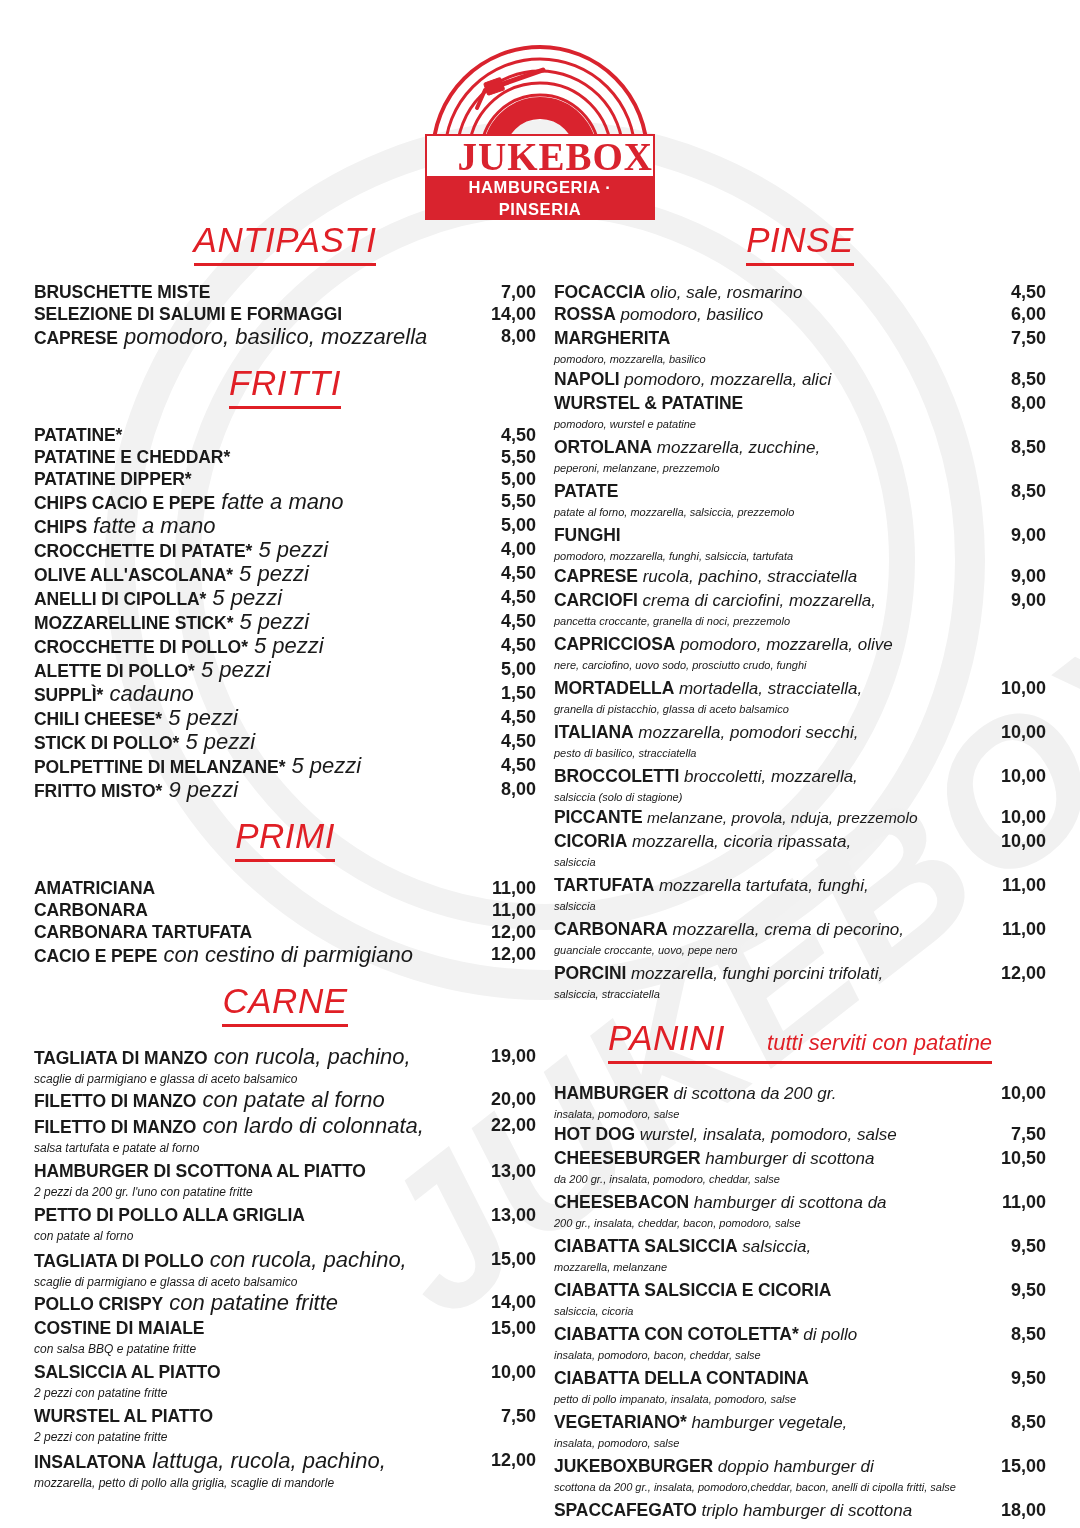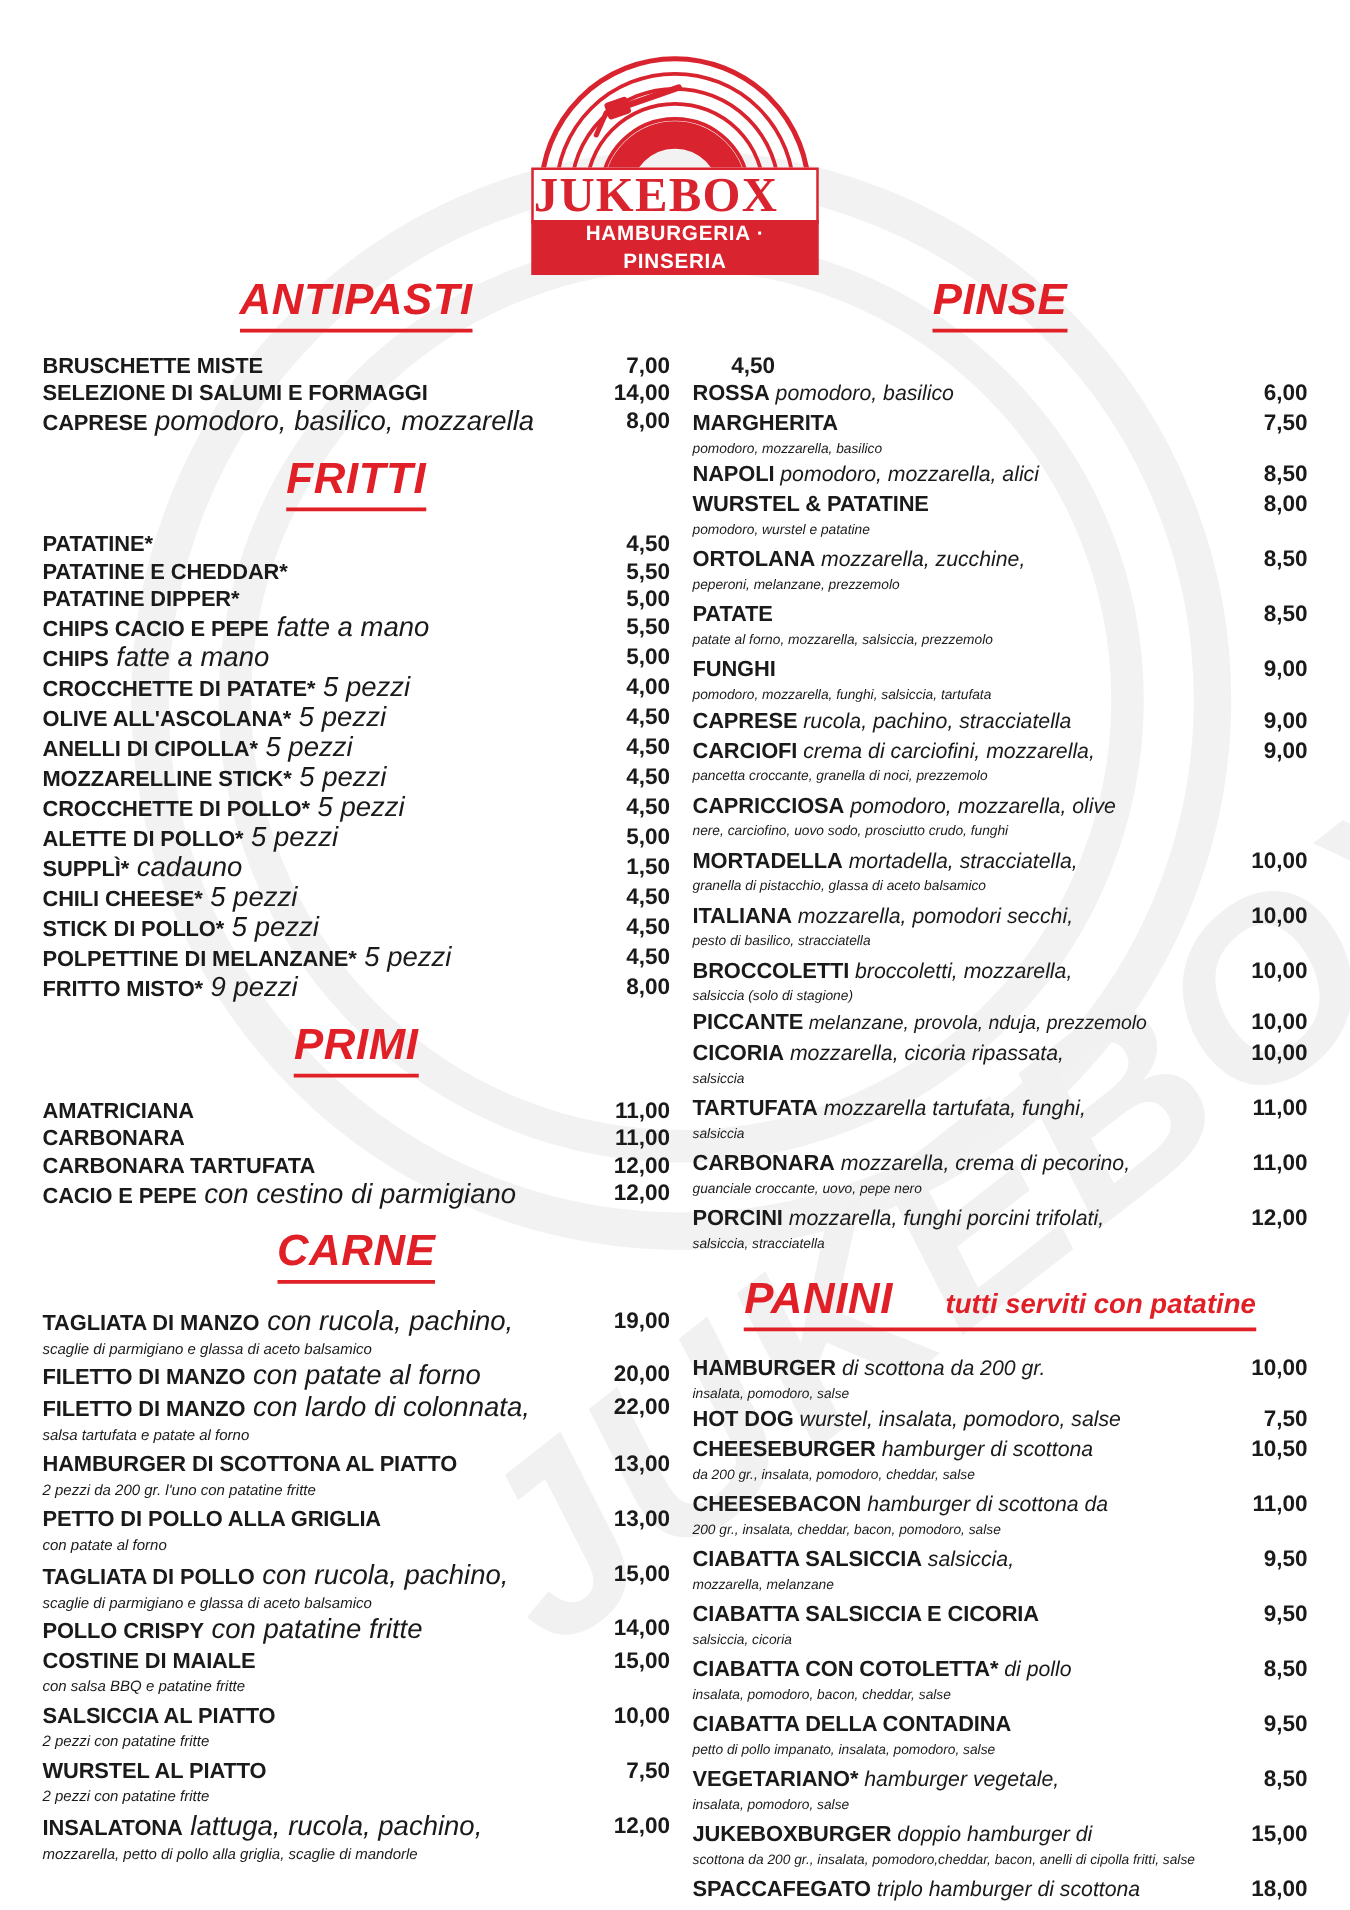--- a/index.html
+++ b/index.html
@@ -64,21 +64,21 @@
     position: relative;
     width: 230px;
     height: 176px;
   }
   .logo svg { display: block; }
   .logo-name {
     position: absolute;
     left: 0; right: 0; top: 108px;
     background: #ffffff;
     border: 2px solid #d9232e;
-    text-align: left;
+    text-align: right;
     font-family: "Liberation Serif", serif;
     font-weight: bold;
     font-size: 39px;
     line-height: 41px;
     color: #d9232e;
     letter-spacing: 1px;
   }
   .logo-sub {
     position: absolute;
     left: 0; right: 0; top: 150px;
@@ -103,21 +103,21 @@
   
   .section-head {
     text-align: center;
     margin: 0 auto;
     padding-top: 14px;
     padding-bottom: 16px;
   }
   .section-head .ttl {
     display: inline-block;
     font-style: italic;
-    font-weight: bold;
+    font-weight: normal;
     font-size: 35px;
     color: #e01f26;
     letter-spacing: 0.5px;
     border-bottom: 3px solid #e01f26;
     padding-bottom: 3px;
   }
   .section-head .ttl .sub {
     font-size: 22px;
     letter-spacing: 0;
     margin-left: 36px;
@@ -405,20 +405,21 @@
         <span class="fl">SERVIZIO 1,00 €</span>
       </div>
     </div>
 
     <div class="col-right">
       <div id="right-sections">
           <div class="section">
             <div class="section-head"><span class="ttl">PINSE</span></div>
             <div class="items">
               <div class="row">
+                <div class="txt"><span class="nm">FOCACCIA</span><span class="ds"> olio, sale, rosmarino</span></div>
                 <div class="price">4,50</div>
               </div>
               <div class="row">
                 <div class="txt"><span class="nm">ROSSA</span><span class="ds"> pomodoro, basilico</span></div>
                 <div class="price">6,00</div>
               </div>
               <div class="row has-desc2">
                 <div class="txt"><span class="nm">MARGHERITA</span></div>
                 <div class="price">7,50</div>
               </div>

